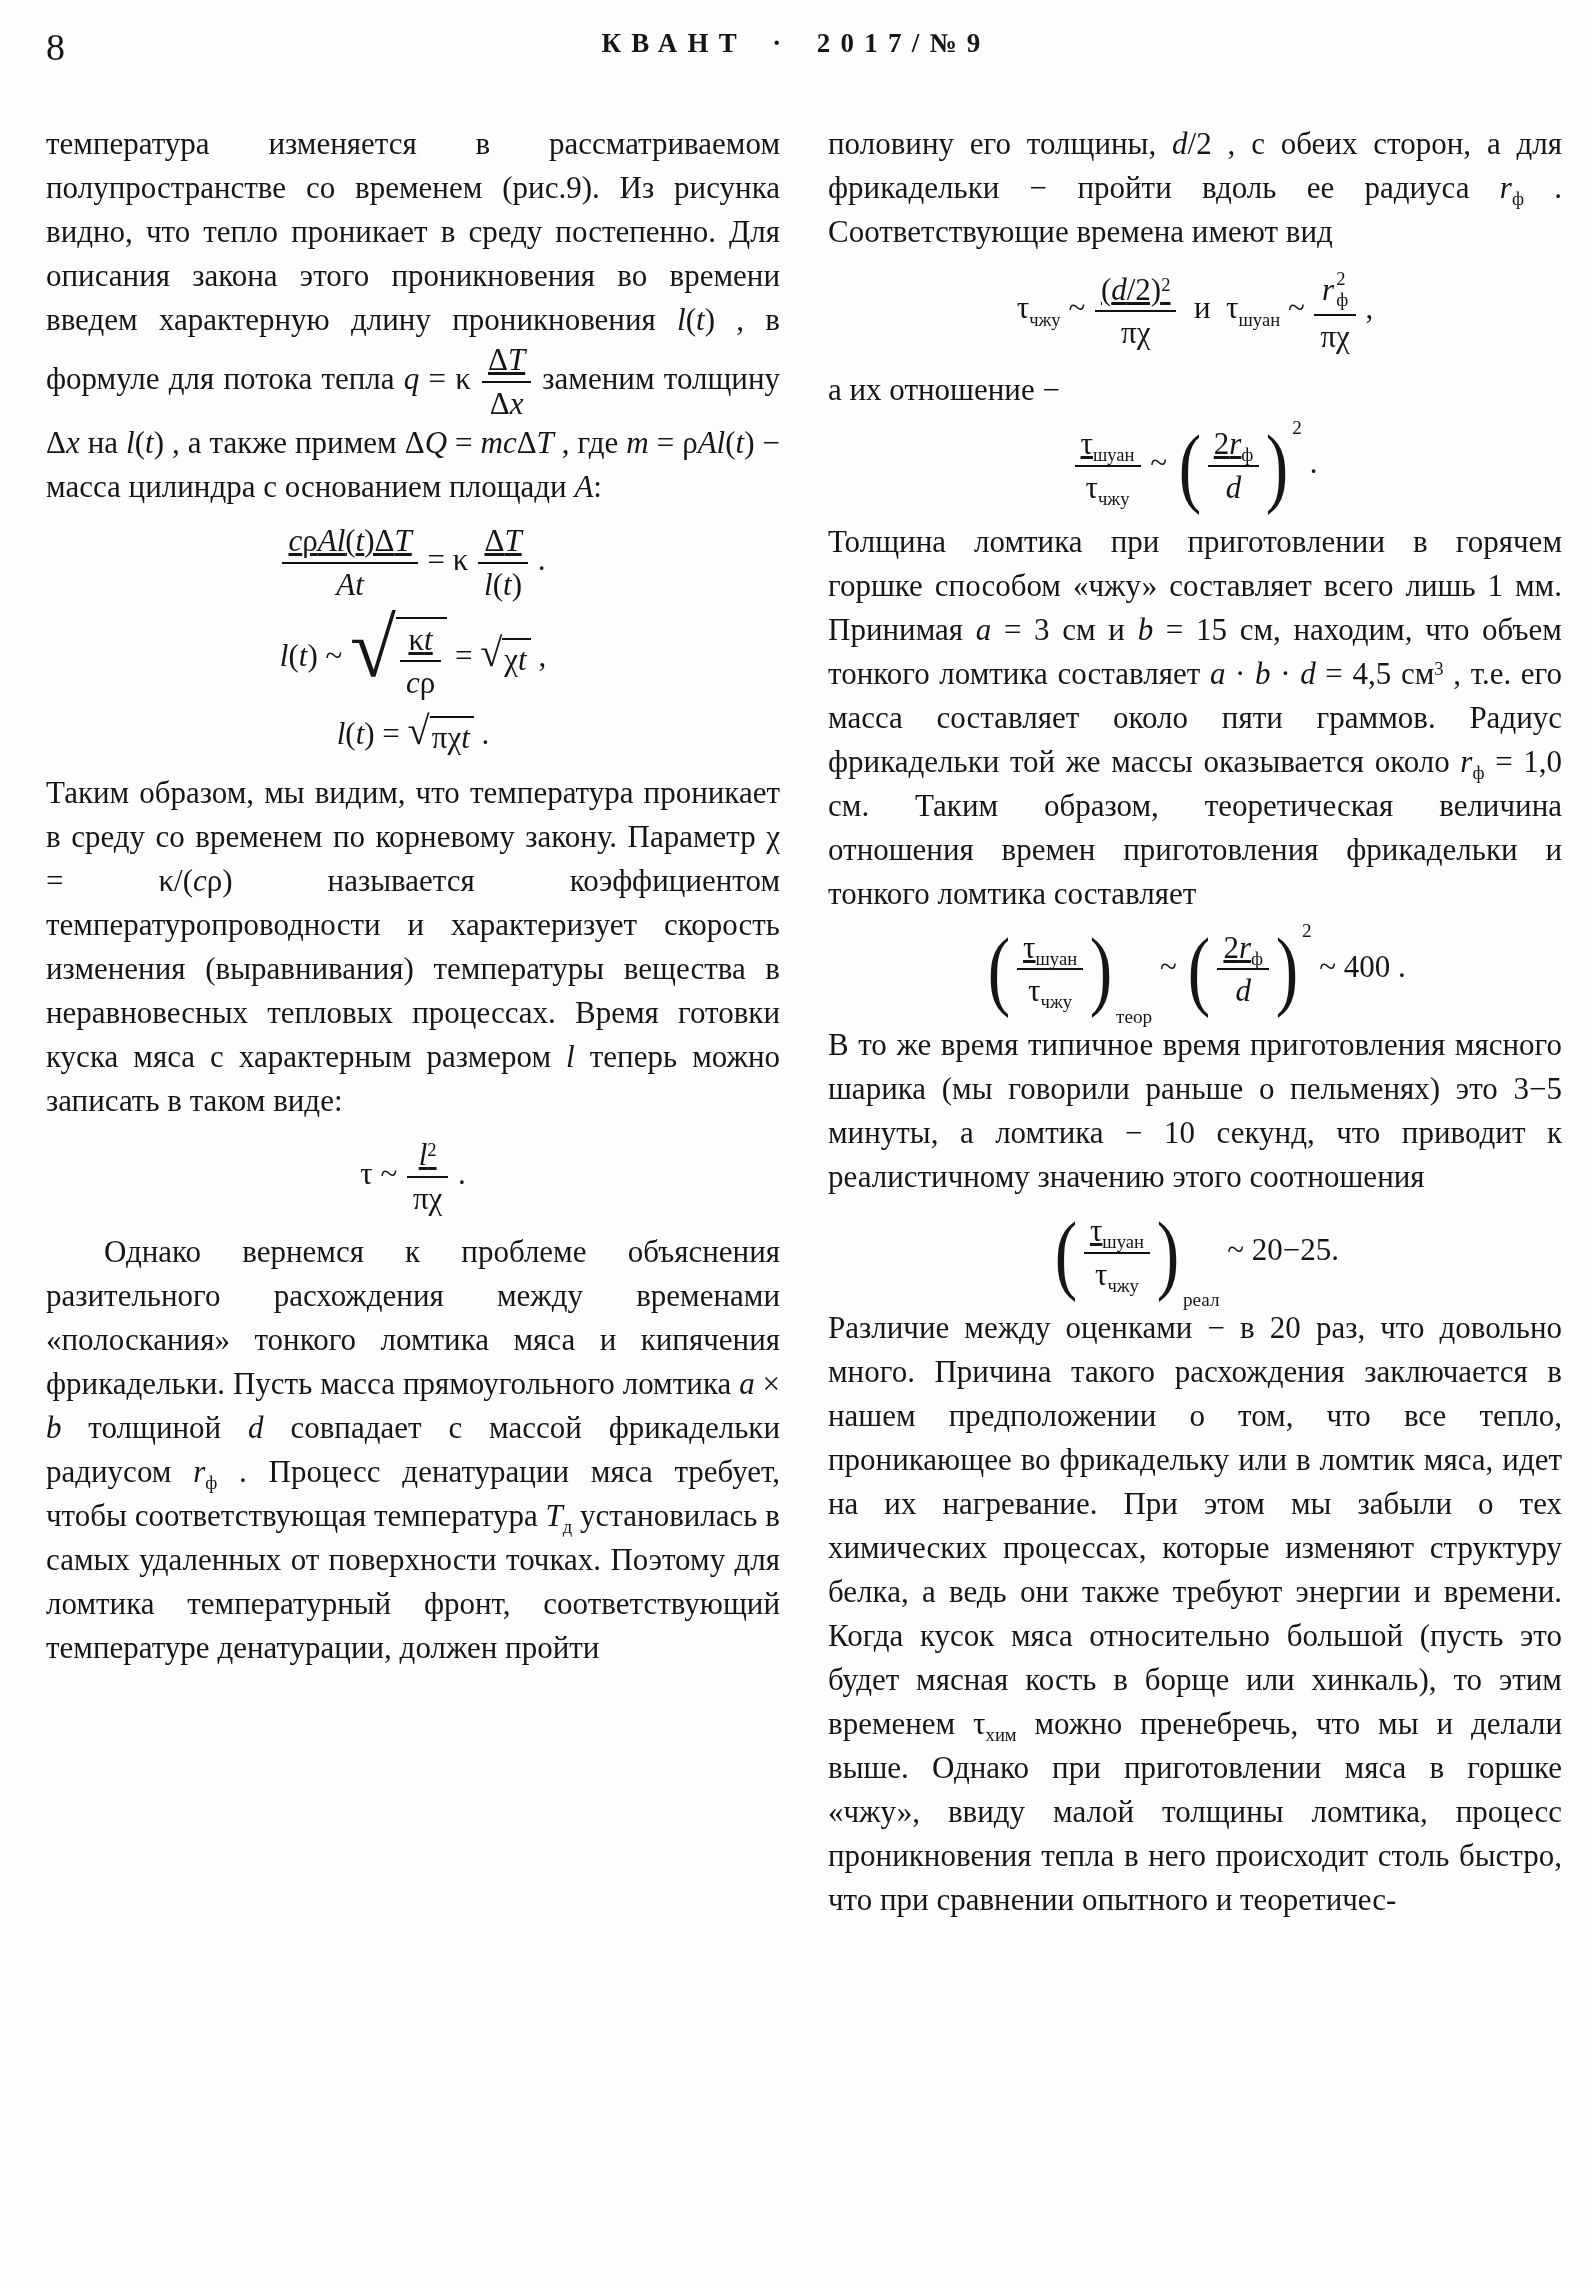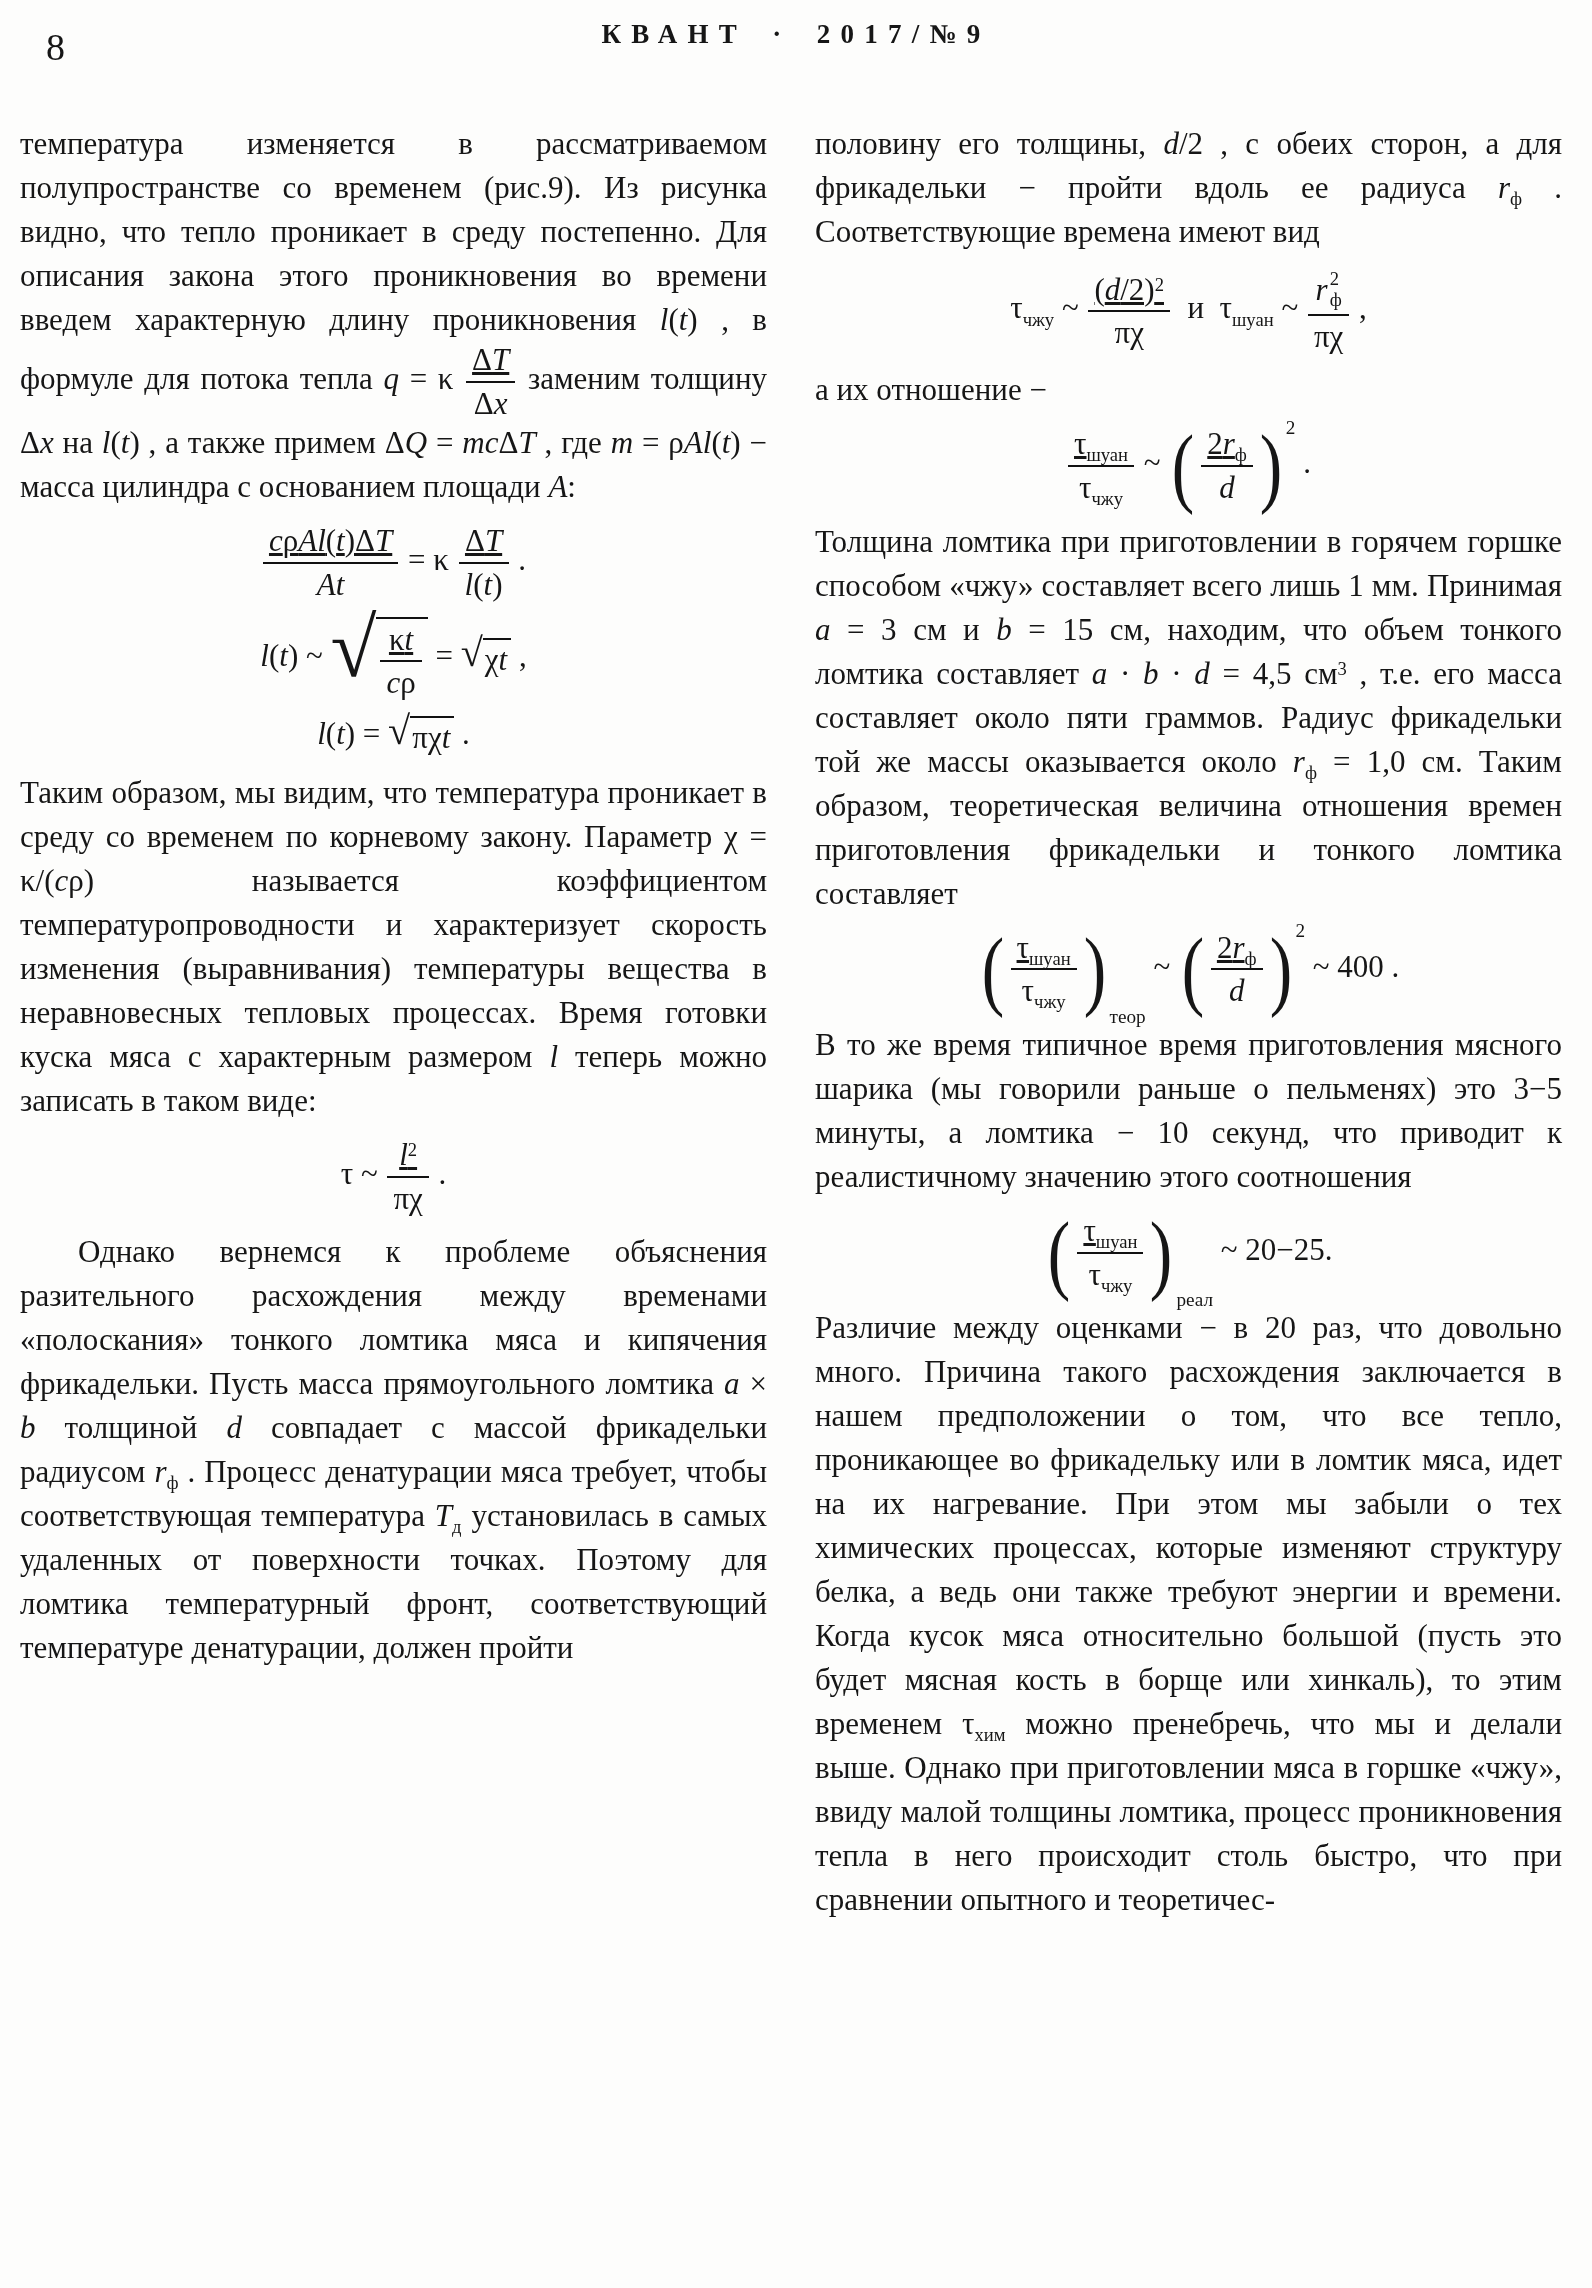--- a/index.html
+++ b/index.html
@@ -3,24 +3,24 @@
 <meta charset="utf-8">
 <style>
   html,body{margin:0;padding:0;background:#e9e9e9;}
   .page{
     width:1592px;height:2289px;margin:0 auto;background:#fdfdfc;overflow:hidden;
     font-family:"Liberation Serif","DejaVu Serif",serif;color:#161616;position:relative;
   }
   
   .pagehead{position:relative;height:100px;}
   .pagenum{position:absolute;left:46px;top:28px;font-size:38px;line-height:1;}
-  .jtitle{position:absolute;left:0;right:0;top:19px;text-align:center;
+  .jtitle{position:absolute;left:0;right:0;top:28px;text-align:center;
     font-size:27px;font-weight:700;letter-spacing:0.38em;word-spacing:0.3em;}
   
-  .columns{display:flex;gap:48px;padding:22px 30px 0 20px;}
+  .columns{display:flex;gap:48px;padding:22px 30px 0 46px;}
   .col{flex:1;min-width:0;font-size:31px;line-height:44px;}
   .para{text-align:justify;}
   .para.indent{text-indent:58px;}
   .formula{text-align:center;margin:14px 0;line-height:1.22;white-space:nowrap;}
   .it{font-style:italic;}
   sub,sup{font-size:0.6em;line-height:0;}
   sub{vertical-align:-0.4em;}
   sup{vertical-align:0.5em;}
   
   .frac{display:inline-block;vertical-align:middle;text-align:center;padding:0 2px;line-height:1.15;}

